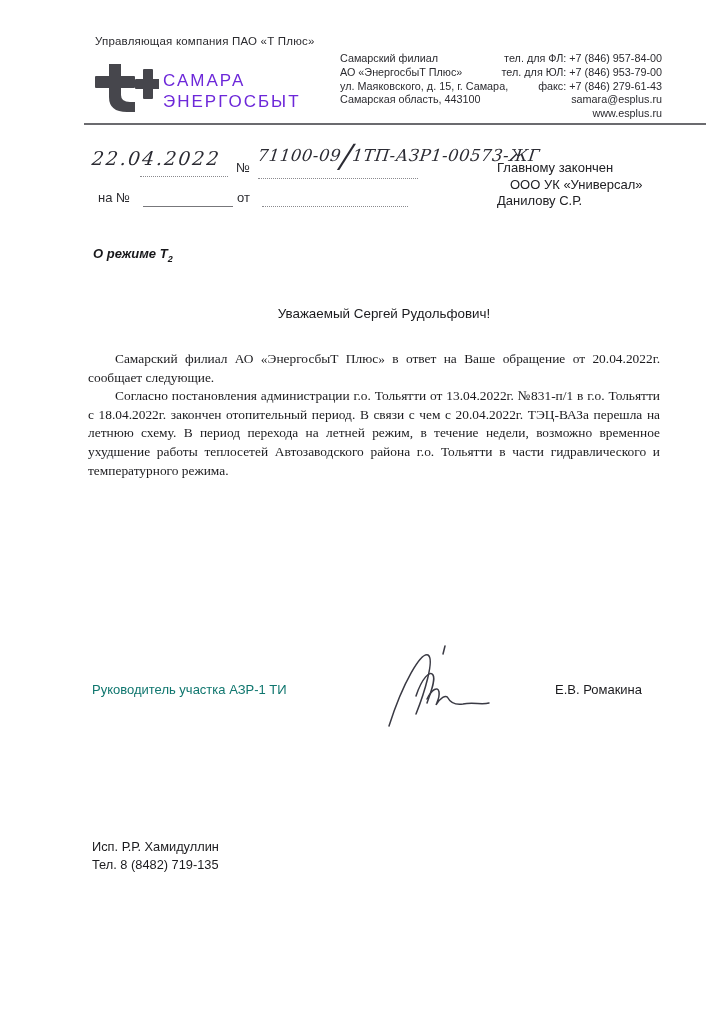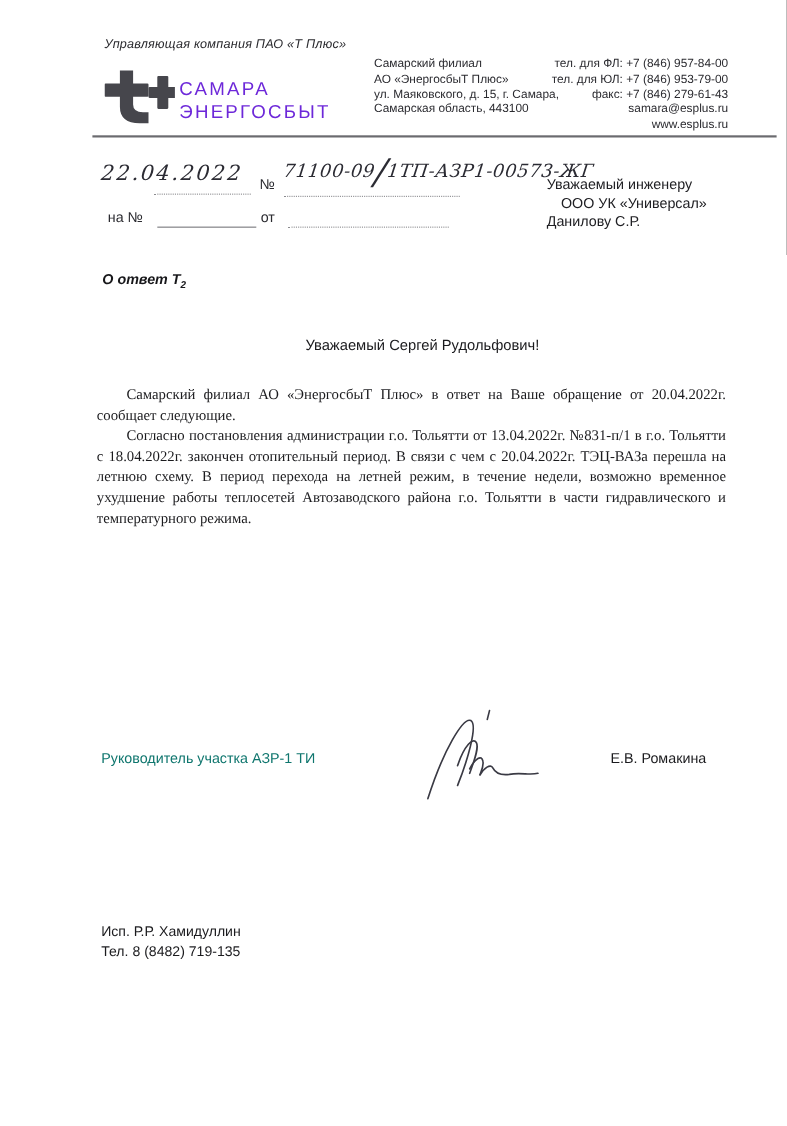--- a/index.html
+++ b/index.html
@@ -5,21 +5,21 @@
   html,body{margin:0;padding:0;background:#8a8a8a;}
   .page{
     position:relative;width:715px;height:1024px;margin:0 auto;
     background:#ffffff;overflow:hidden;
     font-family:"Liberation Sans","DejaVu Sans",sans-serif;
     color:#1d1d20;
   }
   .abs{position:absolute;}
 
   
-  .mgmt-line{left:95px;top:35px;font-size:11.5px;color:#2a2a2e;letter-spacing:.2px;font-style:italic;}
+  .mgmt-line{left:95px;top:35px;font-size:11.5px;color:#2a2a2e;letter-spacing:.2px;}
   .logo-mark{left:95px;top:60px;width:64px;height:58px;}
   .logo-word{left:163px;top:70px;font-size:17px;line-height:21px;
     color:#6d28d9;letter-spacing:2px;font-weight:400;}
   .sender-block{left:340px;top:52px;font-size:10.8px;line-height:13.8px;color:#2b2b30;}
   .contacts-block{left:380px;top:52px;width:282px;text-align:right;
     font-size:10.8px;line-height:13.8px;color:#2b2b30;}
   .divider{left:84px;top:123px;width:622px;height:0;
     border-top:2px solid #515156;opacity:.85;}
 
   
@@ -105,27 +105,27 @@
     <span>71100-09</span><span class="big-slash">/</span><span>1ТП-АЗР1-00573-ЖГ</span>
   </div>
   <div class="abs ref-num-line"></div>
 
   <div class="abs on-num-label">на №</div>
   <div class="abs on-num-line"></div>
   <div class="abs from-label">от</div>
   <div class="abs from-line"></div>
 
   <div class="abs recipient-block">
-    <div>Уважаемый инженеру</div>
+    <div>Главному закончен</div>
     <div class="l2">ООО УК «Универсал»</div>
     <div>Данилову С.Р.</div>
   </div>
 
   <div class="abs subject">
-    <span>О ответ Т</span><sub>2</sub>
+    <span>О режиме Т</span><sub>2</sub>
   </div>
 
   <div class="abs salutation">Уважаемый Сергей Рудольфович!</div>
 
   <div class="abs body-text">
     <p>Самарский филиал АО «ЭнергосбыТ Плюс» в ответ на Ваше обращение от 20.04.2022г. сообщает следующие.</p>
     <p>Согласно постановления администрации г.о. Тольятти от 13.04.2022г. №831-п/1 в г.о. Тольятти с 18.04.2022г. закончен отопительный период. В связи с чем с 20.04.2022г. ТЭЦ-ВАЗа перешла на летнюю схему. В период перехода на летней режим, в течение недели, возможно временное ухудшение работы теплосетей Автозаводского района г.о. Тольятти в части гидравлического и температурного режима.</p>
   </div>
 
   <div class="abs sig-position">Руководитель участка АЗР-1 ТИ</div>

